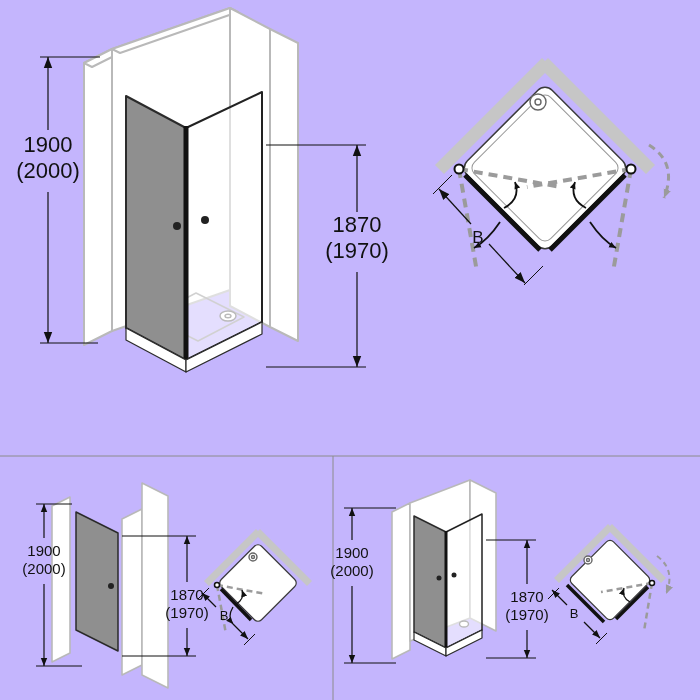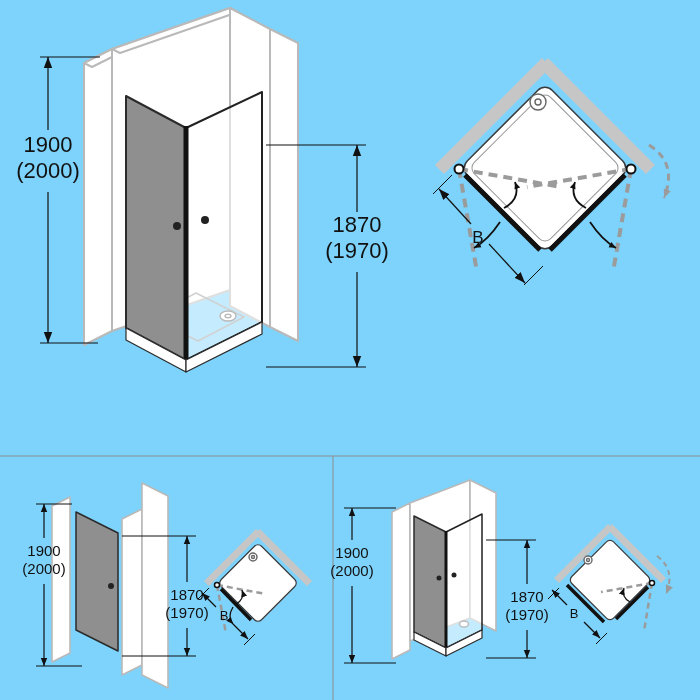--- a/index.html
+++ b/index.html
@@ -1,16 +1,16 @@
 <!DOCTYPE html>
 <html><head>
 <meta charset="utf-8">
 <style>
   html,body{margin:0;padding:0;background:#fff}
-  .stage{position:relative;width:700px;height:700px;background:#7dd3fc;overflow:hidden}
+  .stage{position:relative;width:700px;height:700px;background:#c4b5fd;overflow:hidden}
   svg{display:block}
   .wall{fill:#ffffff;stroke:#b9b9b9;stroke-width:2;stroke-linejoin:round}
   .wall-s{stroke-width:1.6}
   .panel{stroke:#2b2b2b;stroke-width:2;stroke-linejoin:round}
   .panel-s{stroke-width:1.5}
   .glass{fill:#ffffff;fill-opacity:.55;stroke:#222222;stroke-width:2;stroke-linejoin:round}
   .glass-s{stroke-width:1.5}
   .trayface{fill:#ffffff;stroke:#2b2b2b;stroke-width:1.2;stroke-linejoin:round}
   .drain{fill:#ffffff;stroke:#666666;stroke-width:1.4}
   .dim{stroke:#111111;stroke-width:1.2;fill:none}

